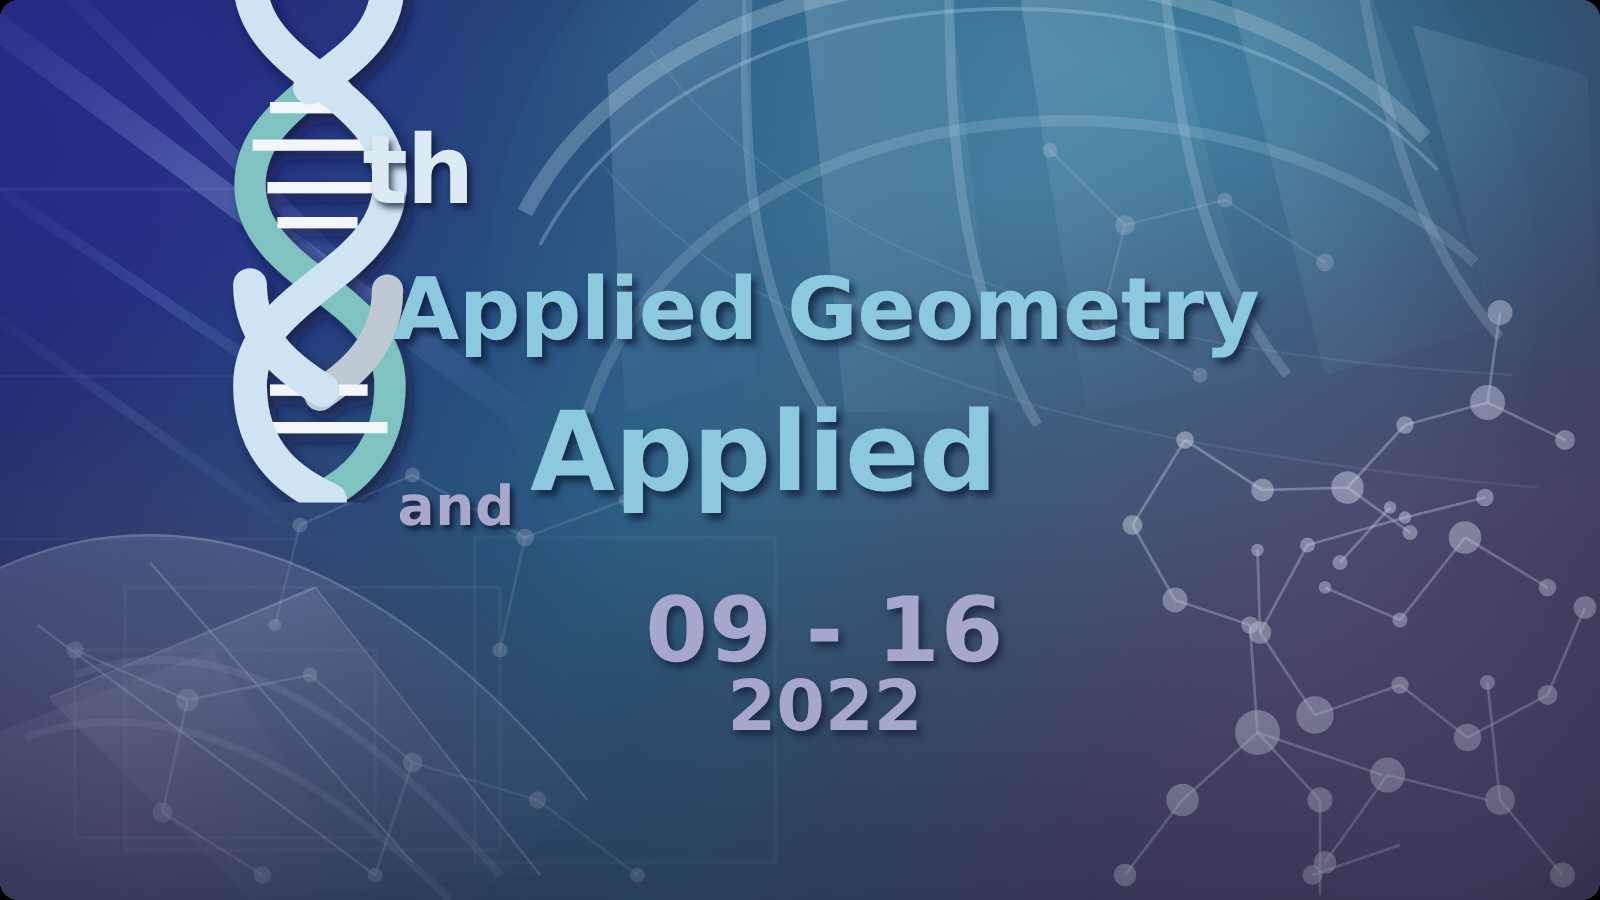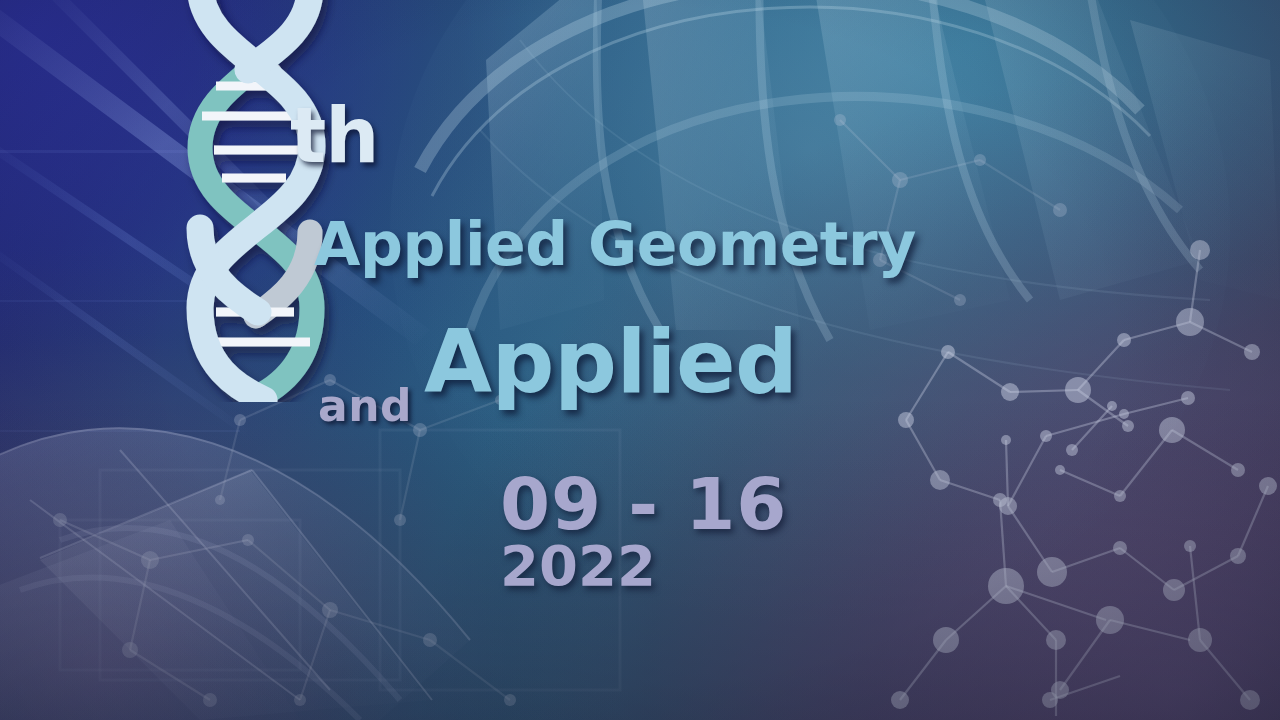--- a/index.html
+++ b/index.html
@@ -9,20 +9,21 @@
     background: #000;
   }
   #poster {
     position: relative;
     width: 1280px;
     height: 720px;
     overflow: hidden;
     font-family: "DejaVu Sans", "Liberation Sans", sans-serif;
     background: #404040;
     user-select: none;
+    border-radius: 15px;
   }
 
   
   .bg-layer { position: absolute; inset: 0; }
 
   
   #bg-base {
     background:
       linear-gradient(118deg,
         #2b2f8d 0%,
@@ -107,21 +108,21 @@
   #subtitle-line {
     left: 325px; top: 178px;
     font-size: 37px;
     font-weight: 700;
     color: #a9a8cb;
     letter-spacing: 0.6px;
     text-shadow: 3px 3px 4px rgba(10,16,44,0.72);
   }
   #title-line1 {
     left: 314px; top: 214px;
-    font-size: 60px;
+    font-size: 69px;
     font-weight: 700;
     color: #8cc8de;
     letter-spacing: -0.5px;
     text-shadow: 4px 5px 6px rgba(10,20,48,0.68);
   }
   #conjunction {
     left: 318px; top: 340px;
     font-size: 44px;
     font-weight: 700;
     color: #a9a8cb;
@@ -137,20 +138,21 @@
     letter-spacing: -0.5px;
     text-shadow: 4px 5px 6px rgba(10,20,48,0.68);
   }
 
   
   #date-block {
     position: absolute;
     left: 500px;
     top: 470px;
     width: 320px;
+    text-align: center;
     pointer-events: none;
   }
   #date-range {
     font-size: 72px;
     font-weight: 700;
     color: #a7a7cd;
     letter-spacing: 1px;
     line-height: 0.95;
     text-shadow: 3px 4px 6px rgba(10,14,40,0.55);
   }

